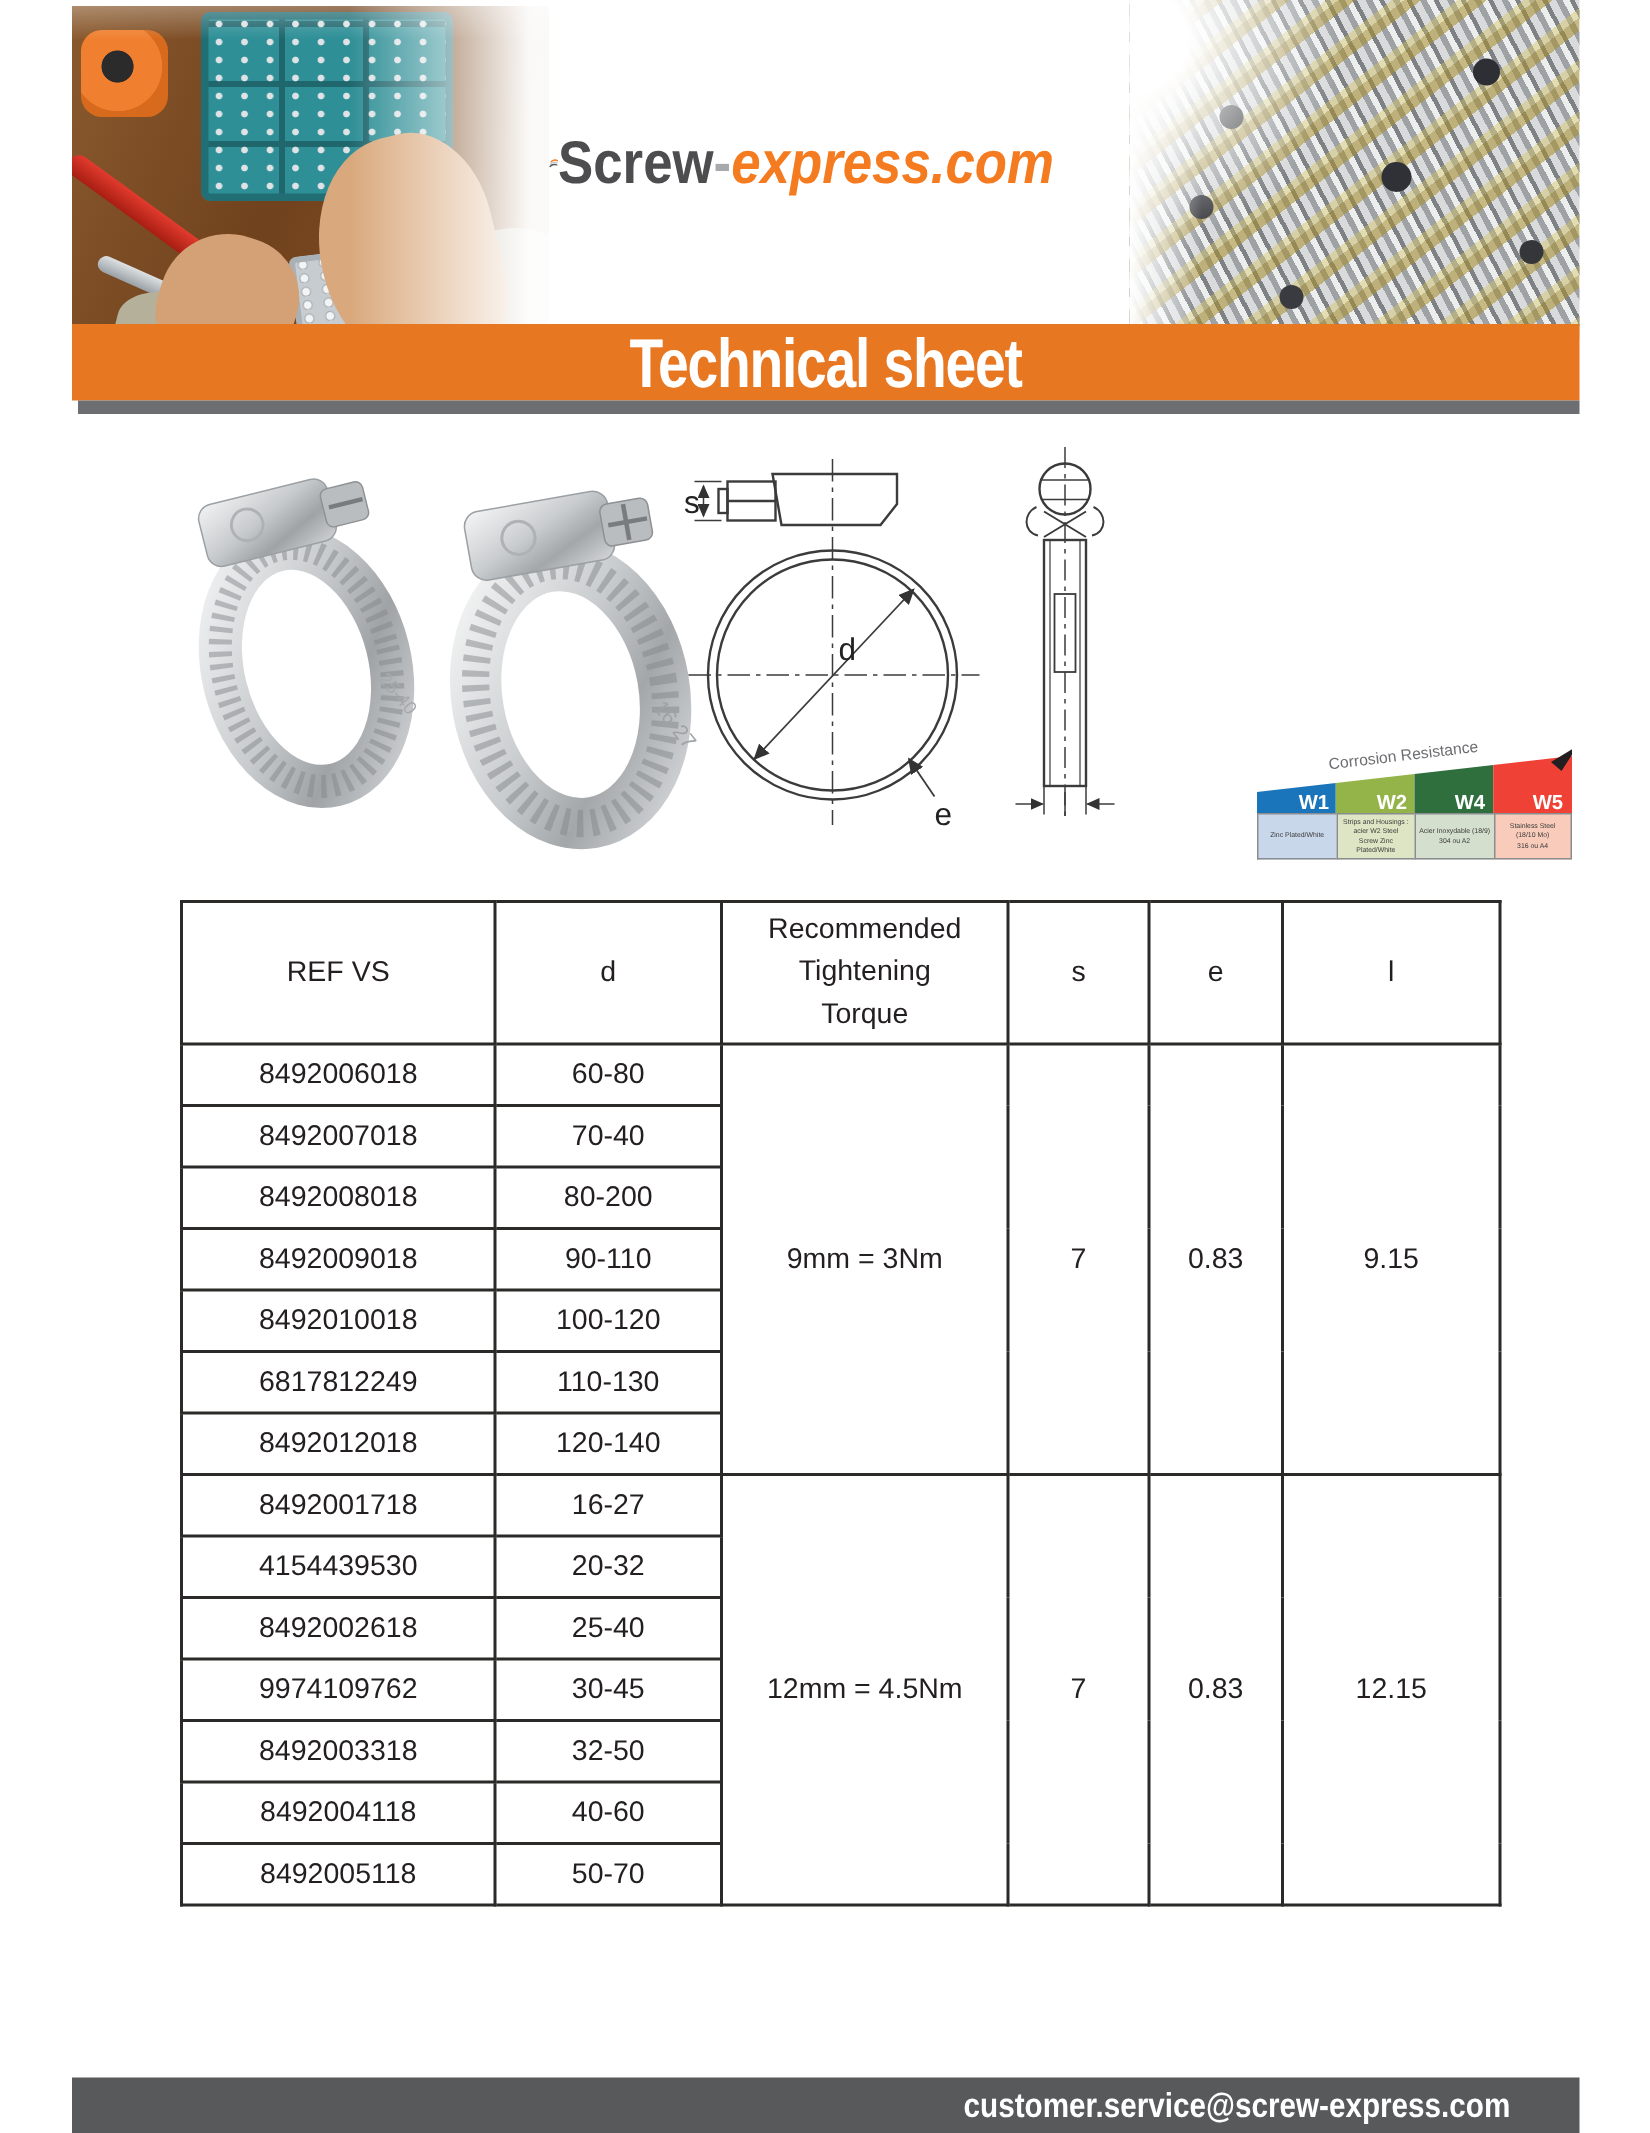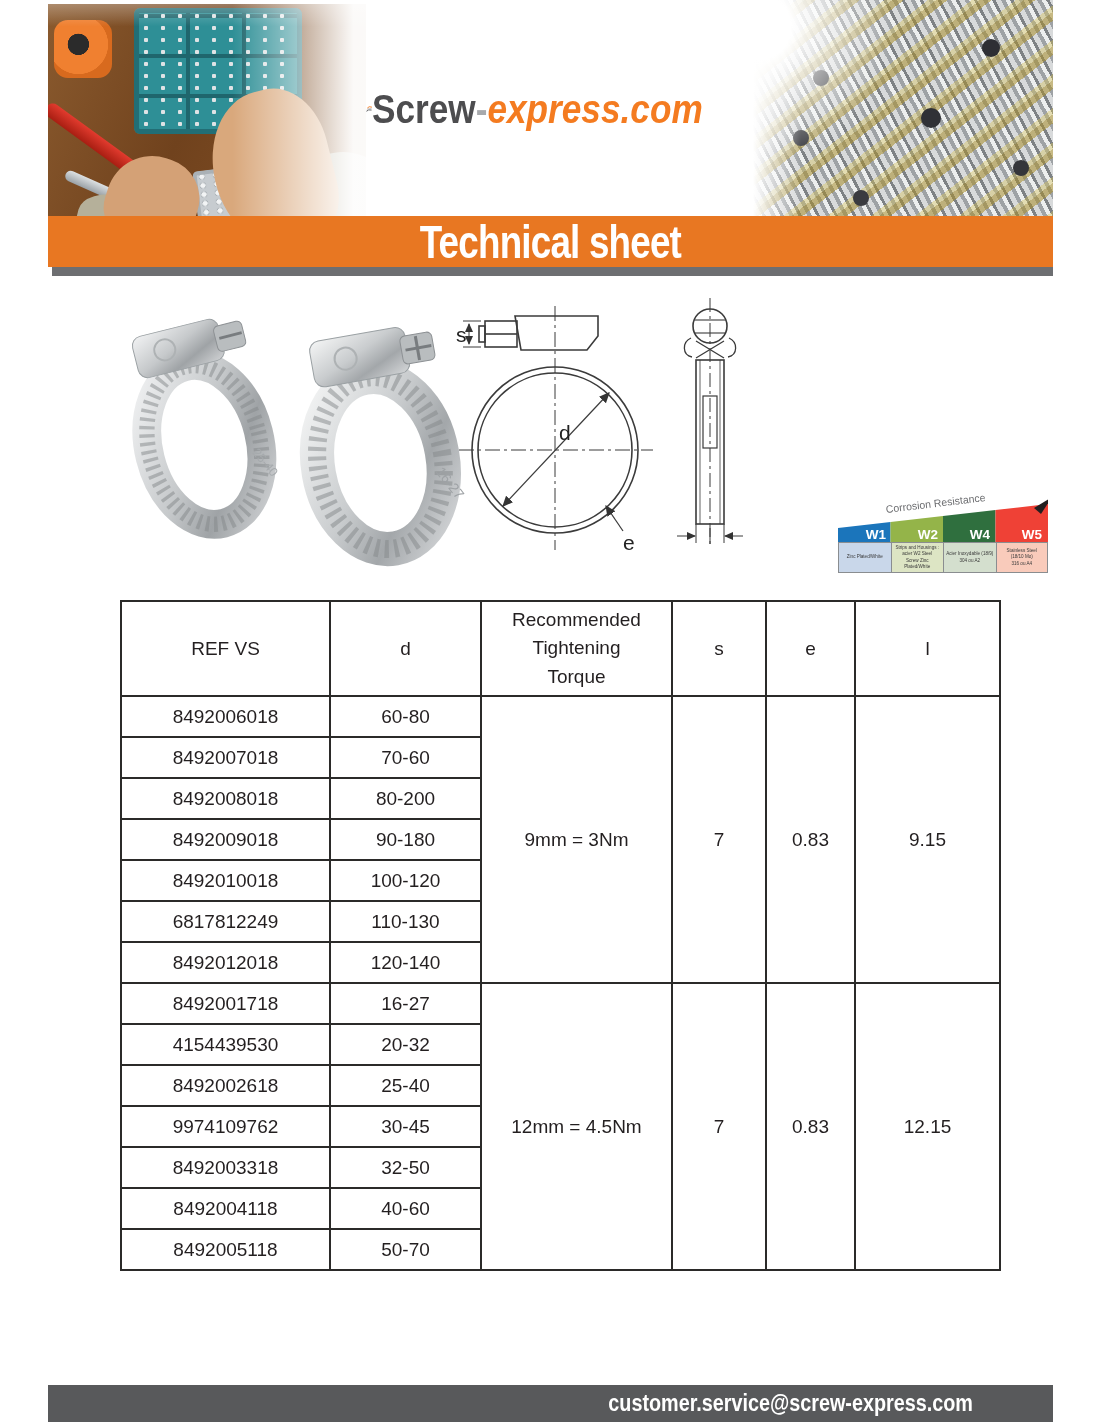--- a/index.html
+++ b/index.html
@@ -82,21 +82,21 @@
   .spec-table th,.spec-table td{border:2px solid #2b2a29;text-align:center;vertical-align:middle;
     font-size:19px;font-weight:normal;color:#231f20;padding:0;}
   .spec-table thead th{height:93px;}
   .spec-table tbody td{height:39px;}
   .th-sym{font-weight:bold;font-size:20px;}
   .th-torque{font-size:16px;line-height:1.5;}
   .preline{white-space:pre-line;}
 
   
   .footer-bar{left:48px;top:1385px;width:1005px;height:37px;display:flex;align-items:center;
-    justify-content:flex-end;padding-right:80px;box-sizing:border-box;}
+    justify-content:flex-end;padding-right:46px;box-sizing:border-box;}
   .footer-email{color:#fff;font-size:23px;font-weight:bold;transform:scaleX(.86);transform-origin:right center;}
 </style>
 </head>
 <body>
 
 <div class="page">
 
   <div class="abs photo-left">
     <div class="pl-box"></div>
     <div class="pl-tape"></div>
@@ -278,29 +278,29 @@
           <tr>
             <td>8492006018</td>
             <td>60-80</td>
             <td rowspan="7">9mm = 3Nm</td>
             <td rowspan="7">7</td>
             <td rowspan="7">0.83</td>
             <td rowspan="7">9.15</td>
           </tr>
           <tr>
             <td>8492007018</td>
-            <td>70-60</td>
+            <td>70-40</td>
           </tr>
           <tr>
             <td>8492008018</td>
             <td>80-200</td>
           </tr>
           <tr>
             <td>8492009018</td>
-            <td>90-180</td>
+            <td>90-110</td>
           </tr>
           <tr>
             <td>8492010018</td>
             <td>100-120</td>
           </tr>
           <tr>
             <td>6817812249</td>
             <td>110-130</td>
           </tr>
           <tr>

